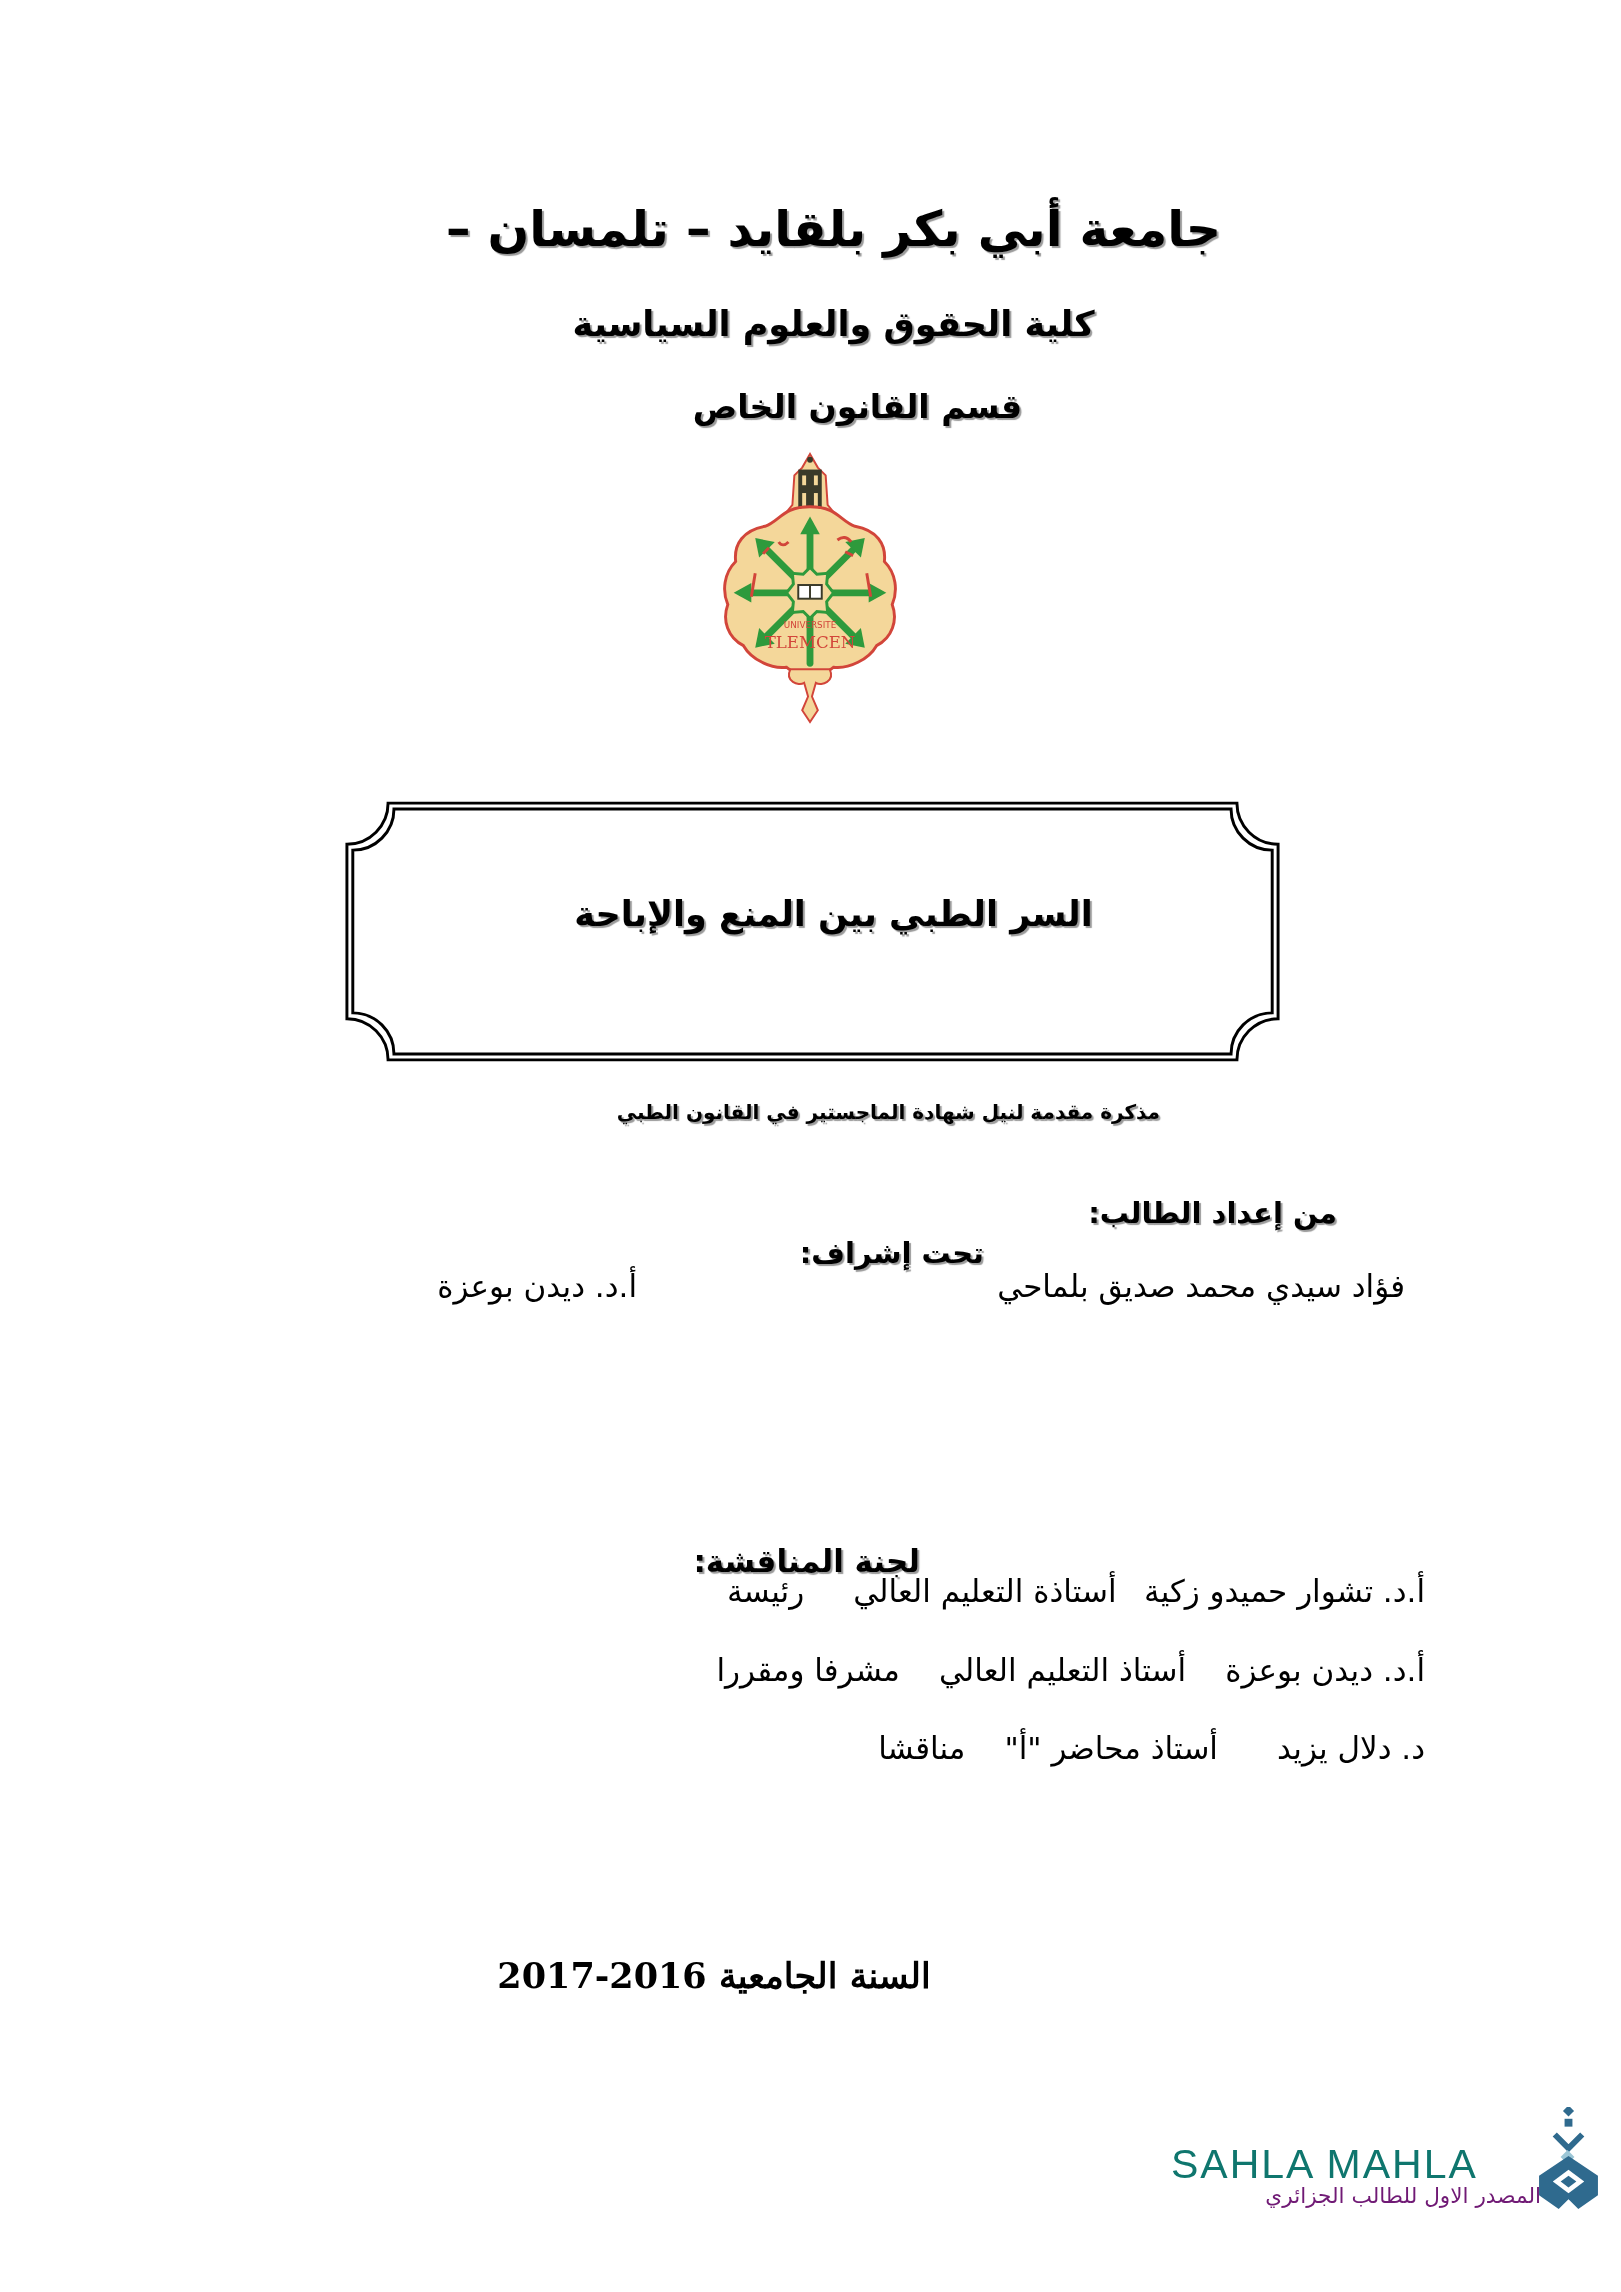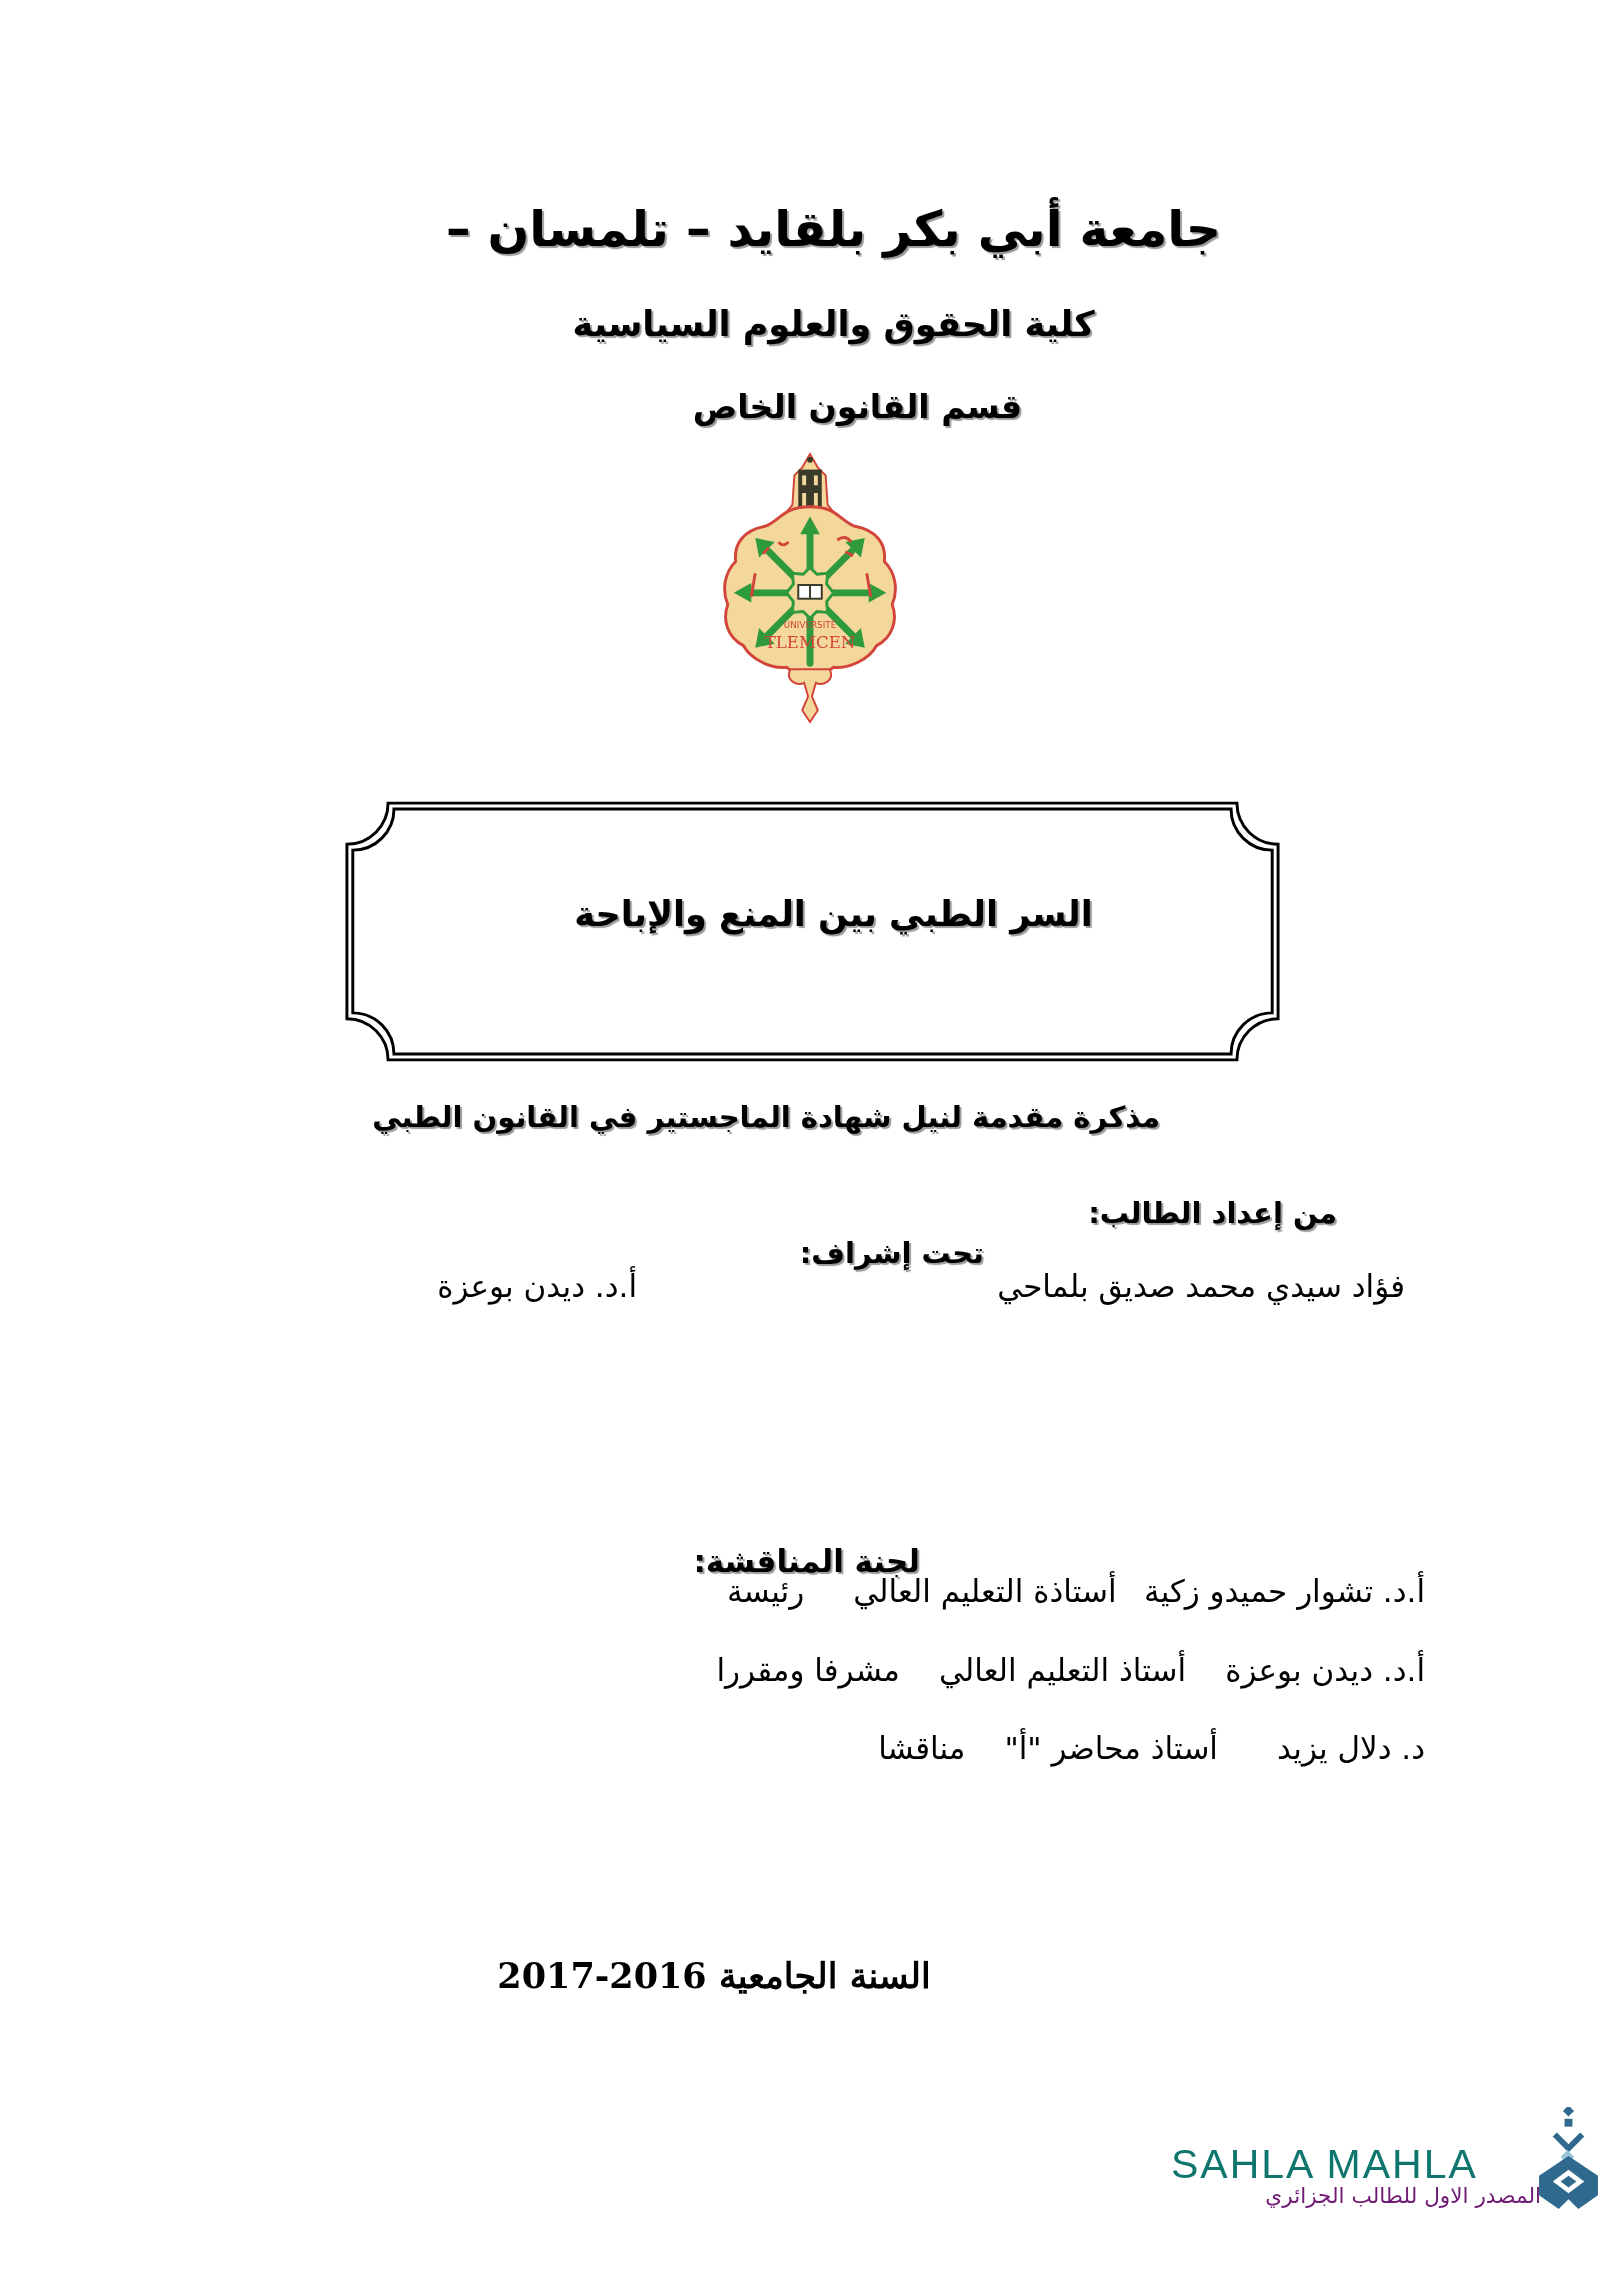--- a/index.html
+++ b/index.html
@@ -11,21 +11,21 @@
 
   #uni-name { top: 201px; font-size: 49px; }
   #faculty { top: 304px; font-size: 35px; }
   #dept { top: 387px; font-size: 33px; padding-left: 24px; }
 
   #logo { position: absolute; left: 720px; top: 446px; width: 181px; height: 279px; }
 
   #title-frame { position: absolute; left: 343px; top: 799px; width: 939px; height: 265px; }
   #main-title { top: 894px; font-size: 35px; }
 
-  #degree { top: 1100px; right: 461px; font-size: 29px; text-align: right; }
+  #degree { top: 1100px; right: 461px; font-size: 20px; text-align: right; }
   #prep-label { top: 1196px; right: 284px; font-size: 29px; }
   #supervisor-label { top: 1236px; right: 637px; font-size: 29px; }
   #student-name { top: 1268px; right: 216px; font-size: 31px; font-weight: normal; }
   #supervisor-name { top: 1268px; right: 984px; font-size: 31px; font-weight: normal; }
 
   #committee-title { top: 1543px; right: 701px; font-size: 31px; }
   .member { position: absolute; direction: rtl; white-space: nowrap; font-size: 31px; font-weight: normal; right: 196px; }
   .member span { display: inline-block; }
   .member .gap { width: 27.4px; }
 

